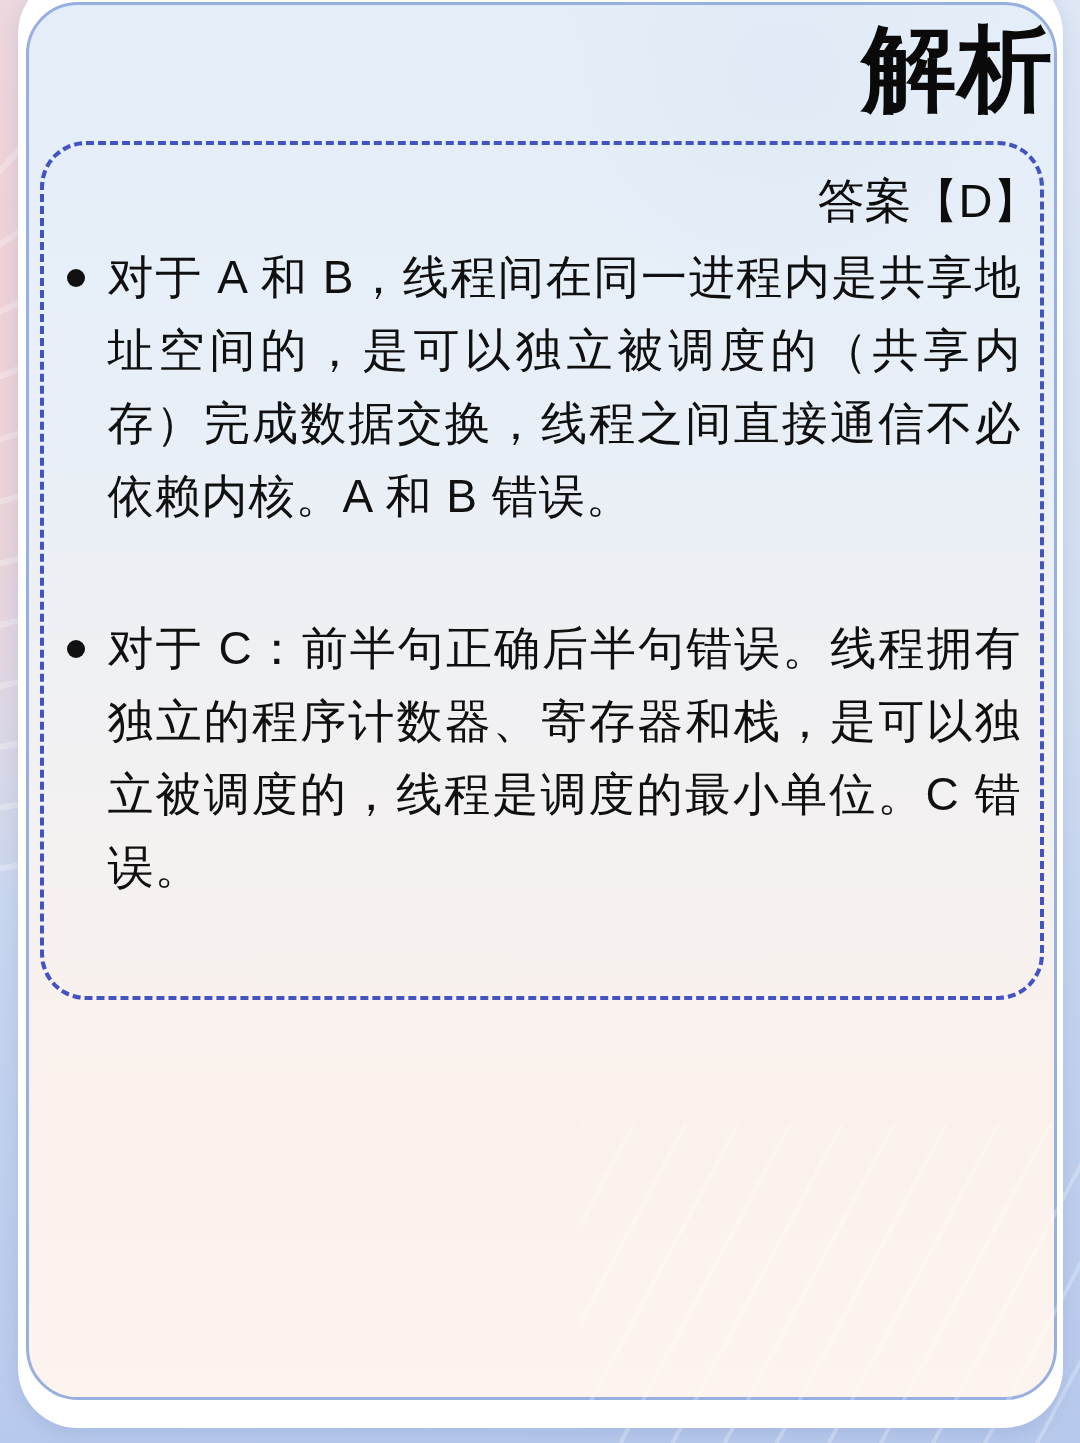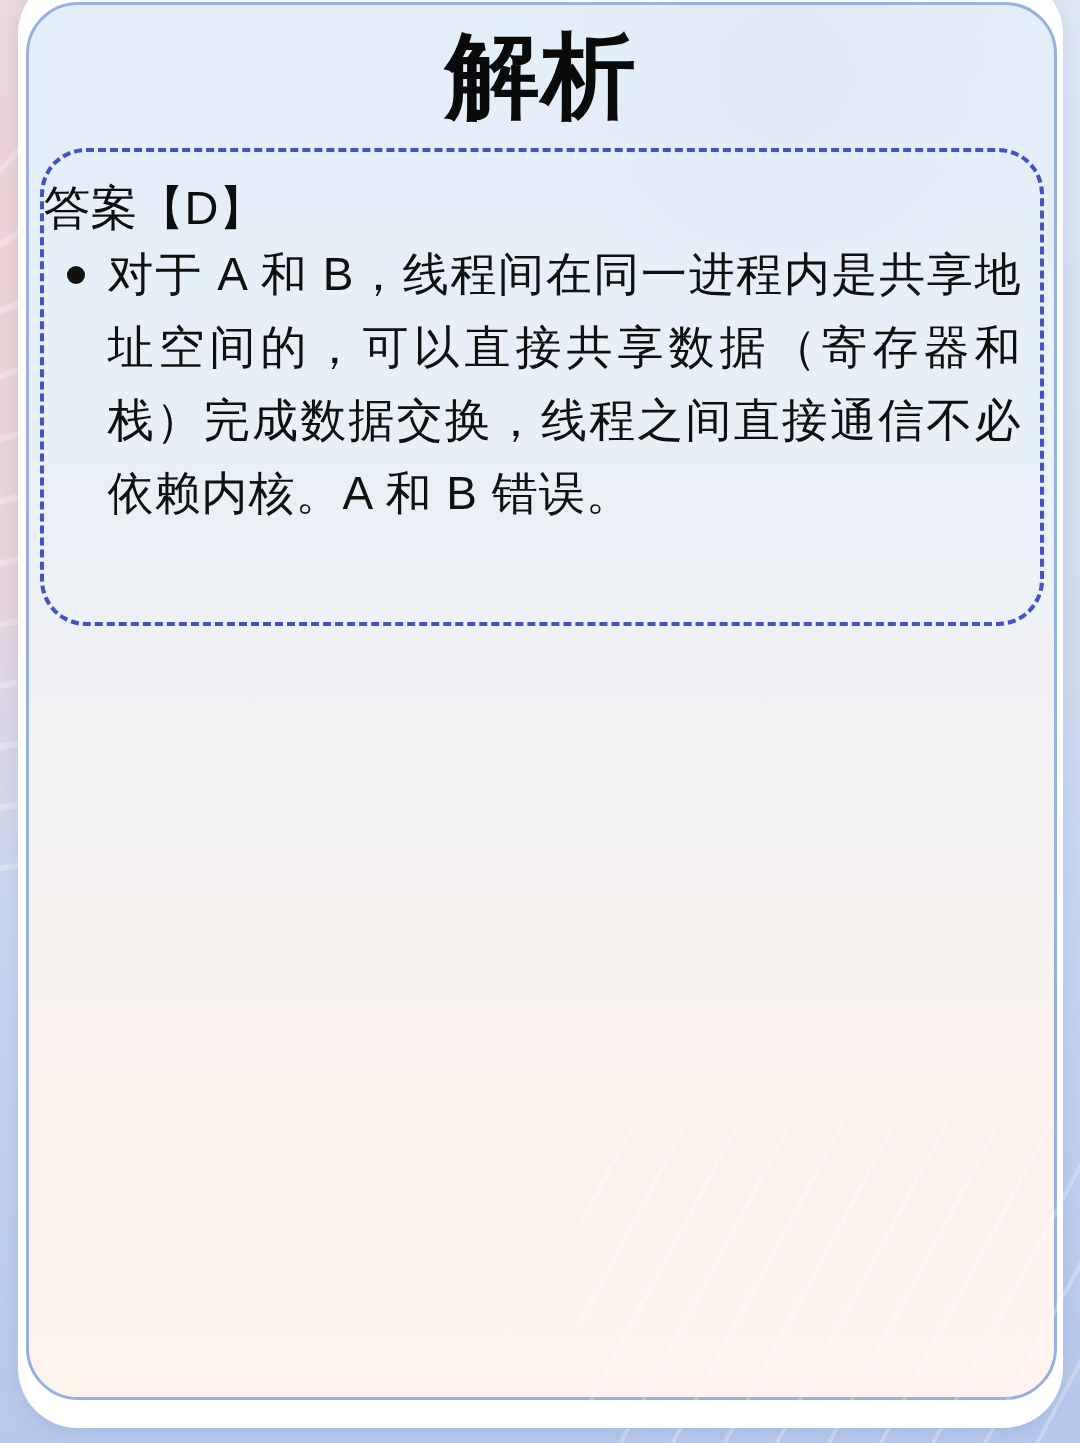--- a/index.html
+++ b/index.html
@@ -55,46 +55,47 @@
   .card::before { 
     content: "";
     position: absolute; top: -160px; right: 40px;
     width: 460px; height: 460px; border-radius: 50%;
     background: radial-gradient(circle, rgba(223,234,246,0.9) 0%, rgba(223,234,246,0) 70%);
   }
 
   
   .title {
     position: relative;
-    margin-top: 15px;
-    text-align: center;
+    margin-top: 8px;
+    text-align: right;
     font-size: 94px;
     line-height: 112px;
     font-weight: 900;
     letter-spacing: 2px;
     color: #0a0a0a;
   }
 
   
   .answer-box {
     position: relative;
     width: 1004px;
     margin: 16px auto 0 auto;
     border: 4px dashed #4354c2;
     border-radius: 46px;
     padding: 26px 18px 92px 64px;
   }
   .answer {
     margin-left: -64px;   
     margin-right: -18px;
-    text-align: left;
+    text-align: right;
     font-size: 47px;
     line-height: 60px;
     font-weight: 500;
     color: #0d0d0d;
+    margin-bottom: 10px;
   }
 
   
   .points { list-style: none; }
   .points li {
     position: relative;
     font-size: 46px;
     line-height: 73px;
     font-weight: 500;
     color: #101010;
@@ -121,20 +122,24 @@
 
       <h1 class="title">解析</h1>
 
       <div class="answer-box">
 
         <div class="answer">答案【D】</div>
 
         <ul class="points">
           <li>
             <span class="dot"></span>
-            <span>对于 A 和 B，线程间在同一进程内是共享地址空间的，可以直接共享数据（寄存器和栈）完成数据交换，线程之间直接通信不必依赖内核。A 和 B 错误。</span>
+            <span>对于 A 和 B，线程间在同一进程内是共享地址空间的，是可以独立被调度的（共享内存）完成数据交换，线程之间直接通信不必依赖内核。A 和 B 错误。</span>
+          </li>
+          <li>
+            <span class="dot"></span>
+            <span>对于 C：前半句正确后半句错误。线程拥有独立的程序计数器、寄存器和栈，是可以独立被调度的，线程是调度的最小单位。C 错误。</span>
           </li>
         </ul>
 
       </div>
     </div>
   </div>
 </div>
 
 </body></html>

